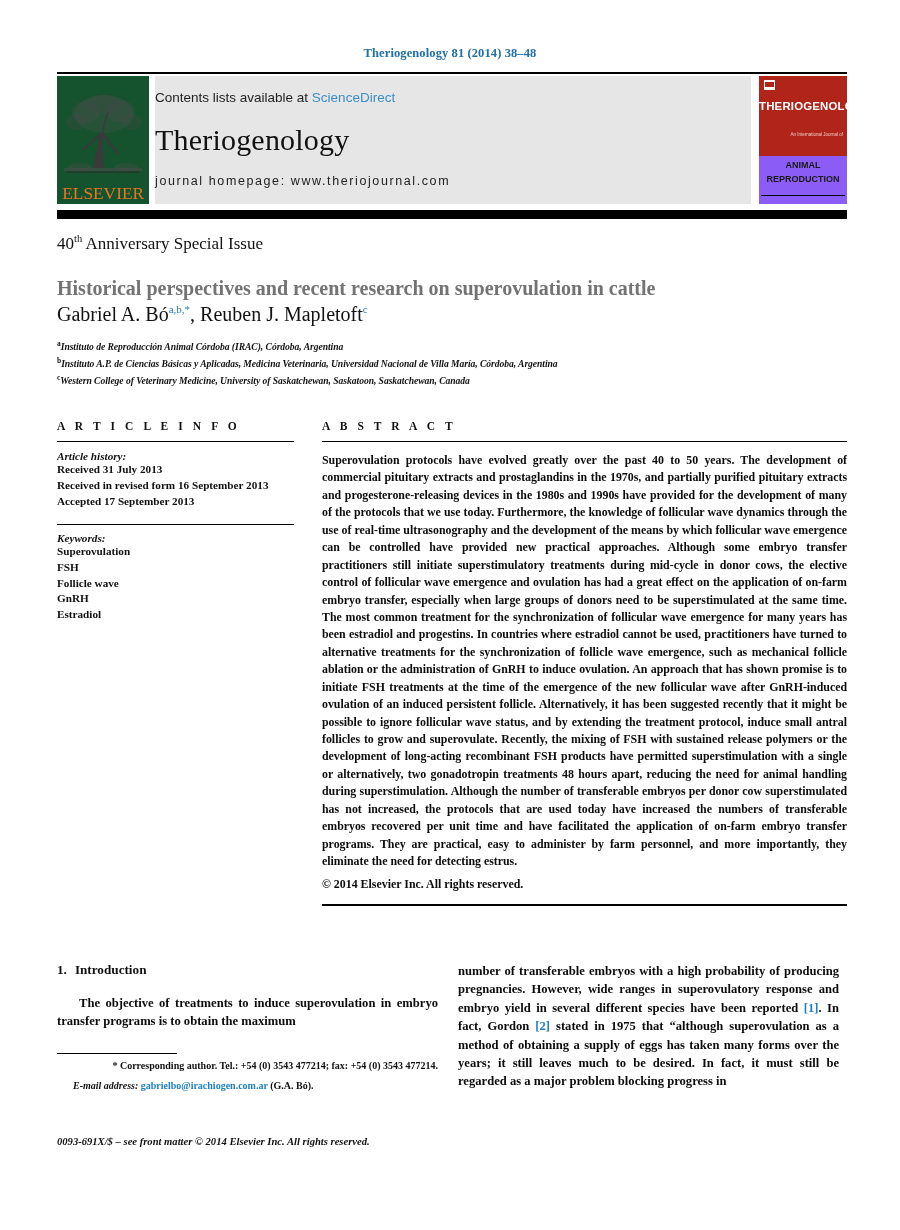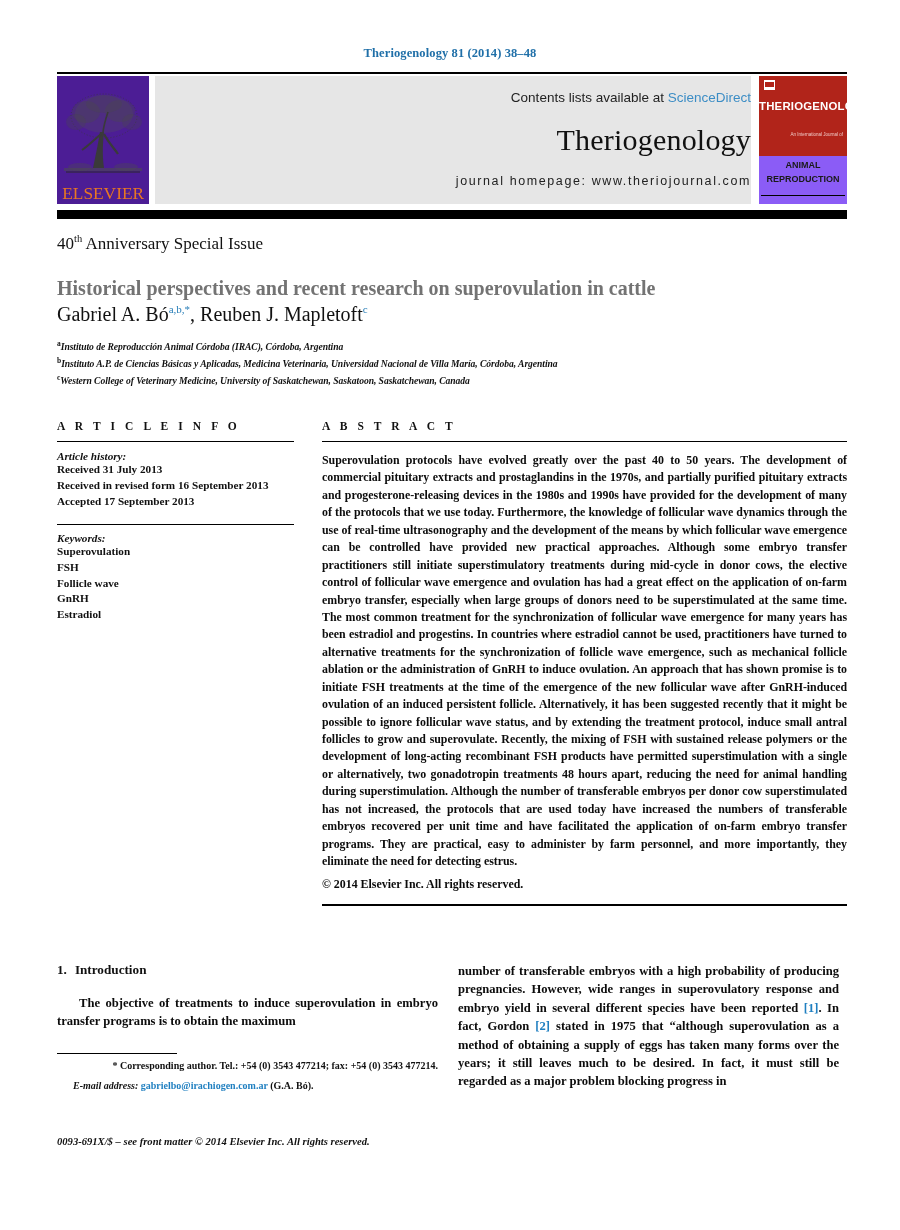--- a/index.html
+++ b/index.html
@@ -49,21 +49,21 @@
   .masthead-body {
     display: flex;
     align-items: stretch;
     height: 128px;
     margin-top: 2px;
   }
   .elsevier-logo {
     width: 92px;
     flex: 0 0 92px;
     position: relative;
-    background: #4c1d95;
+    background: #14532d;
     display: flex;
     flex-direction: column;
     justify-content: flex-end;
     align-items: center;
     padding-bottom: 2px;
     box-sizing: border-box;
   }
   .tree-svg { display:block; }
   .elsevier-word {
     font-family: "Liberation Serif", serif;
@@ -76,21 +76,21 @@
     transform: scaleX(1.02);
   }
   .contents-box {
     flex: 1 1 auto;
     background: #e6e6e6;
     margin-left: 6px;
     margin-right: 8px;
     display: flex;
     flex-direction: column;
     justify-content: space-between;
-    align-items: flex-end;
+    align-items: flex-start;
     padding: 14px 0 16px 0;
     box-sizing: border-box;
   }
   .contents-line {
     font-family: "Liberation Sans", sans-serif;
     font-size: 13.5px;
     color: #222;
   }
   .sd-link { color: #3c8dc5; }
   .journal-name {

